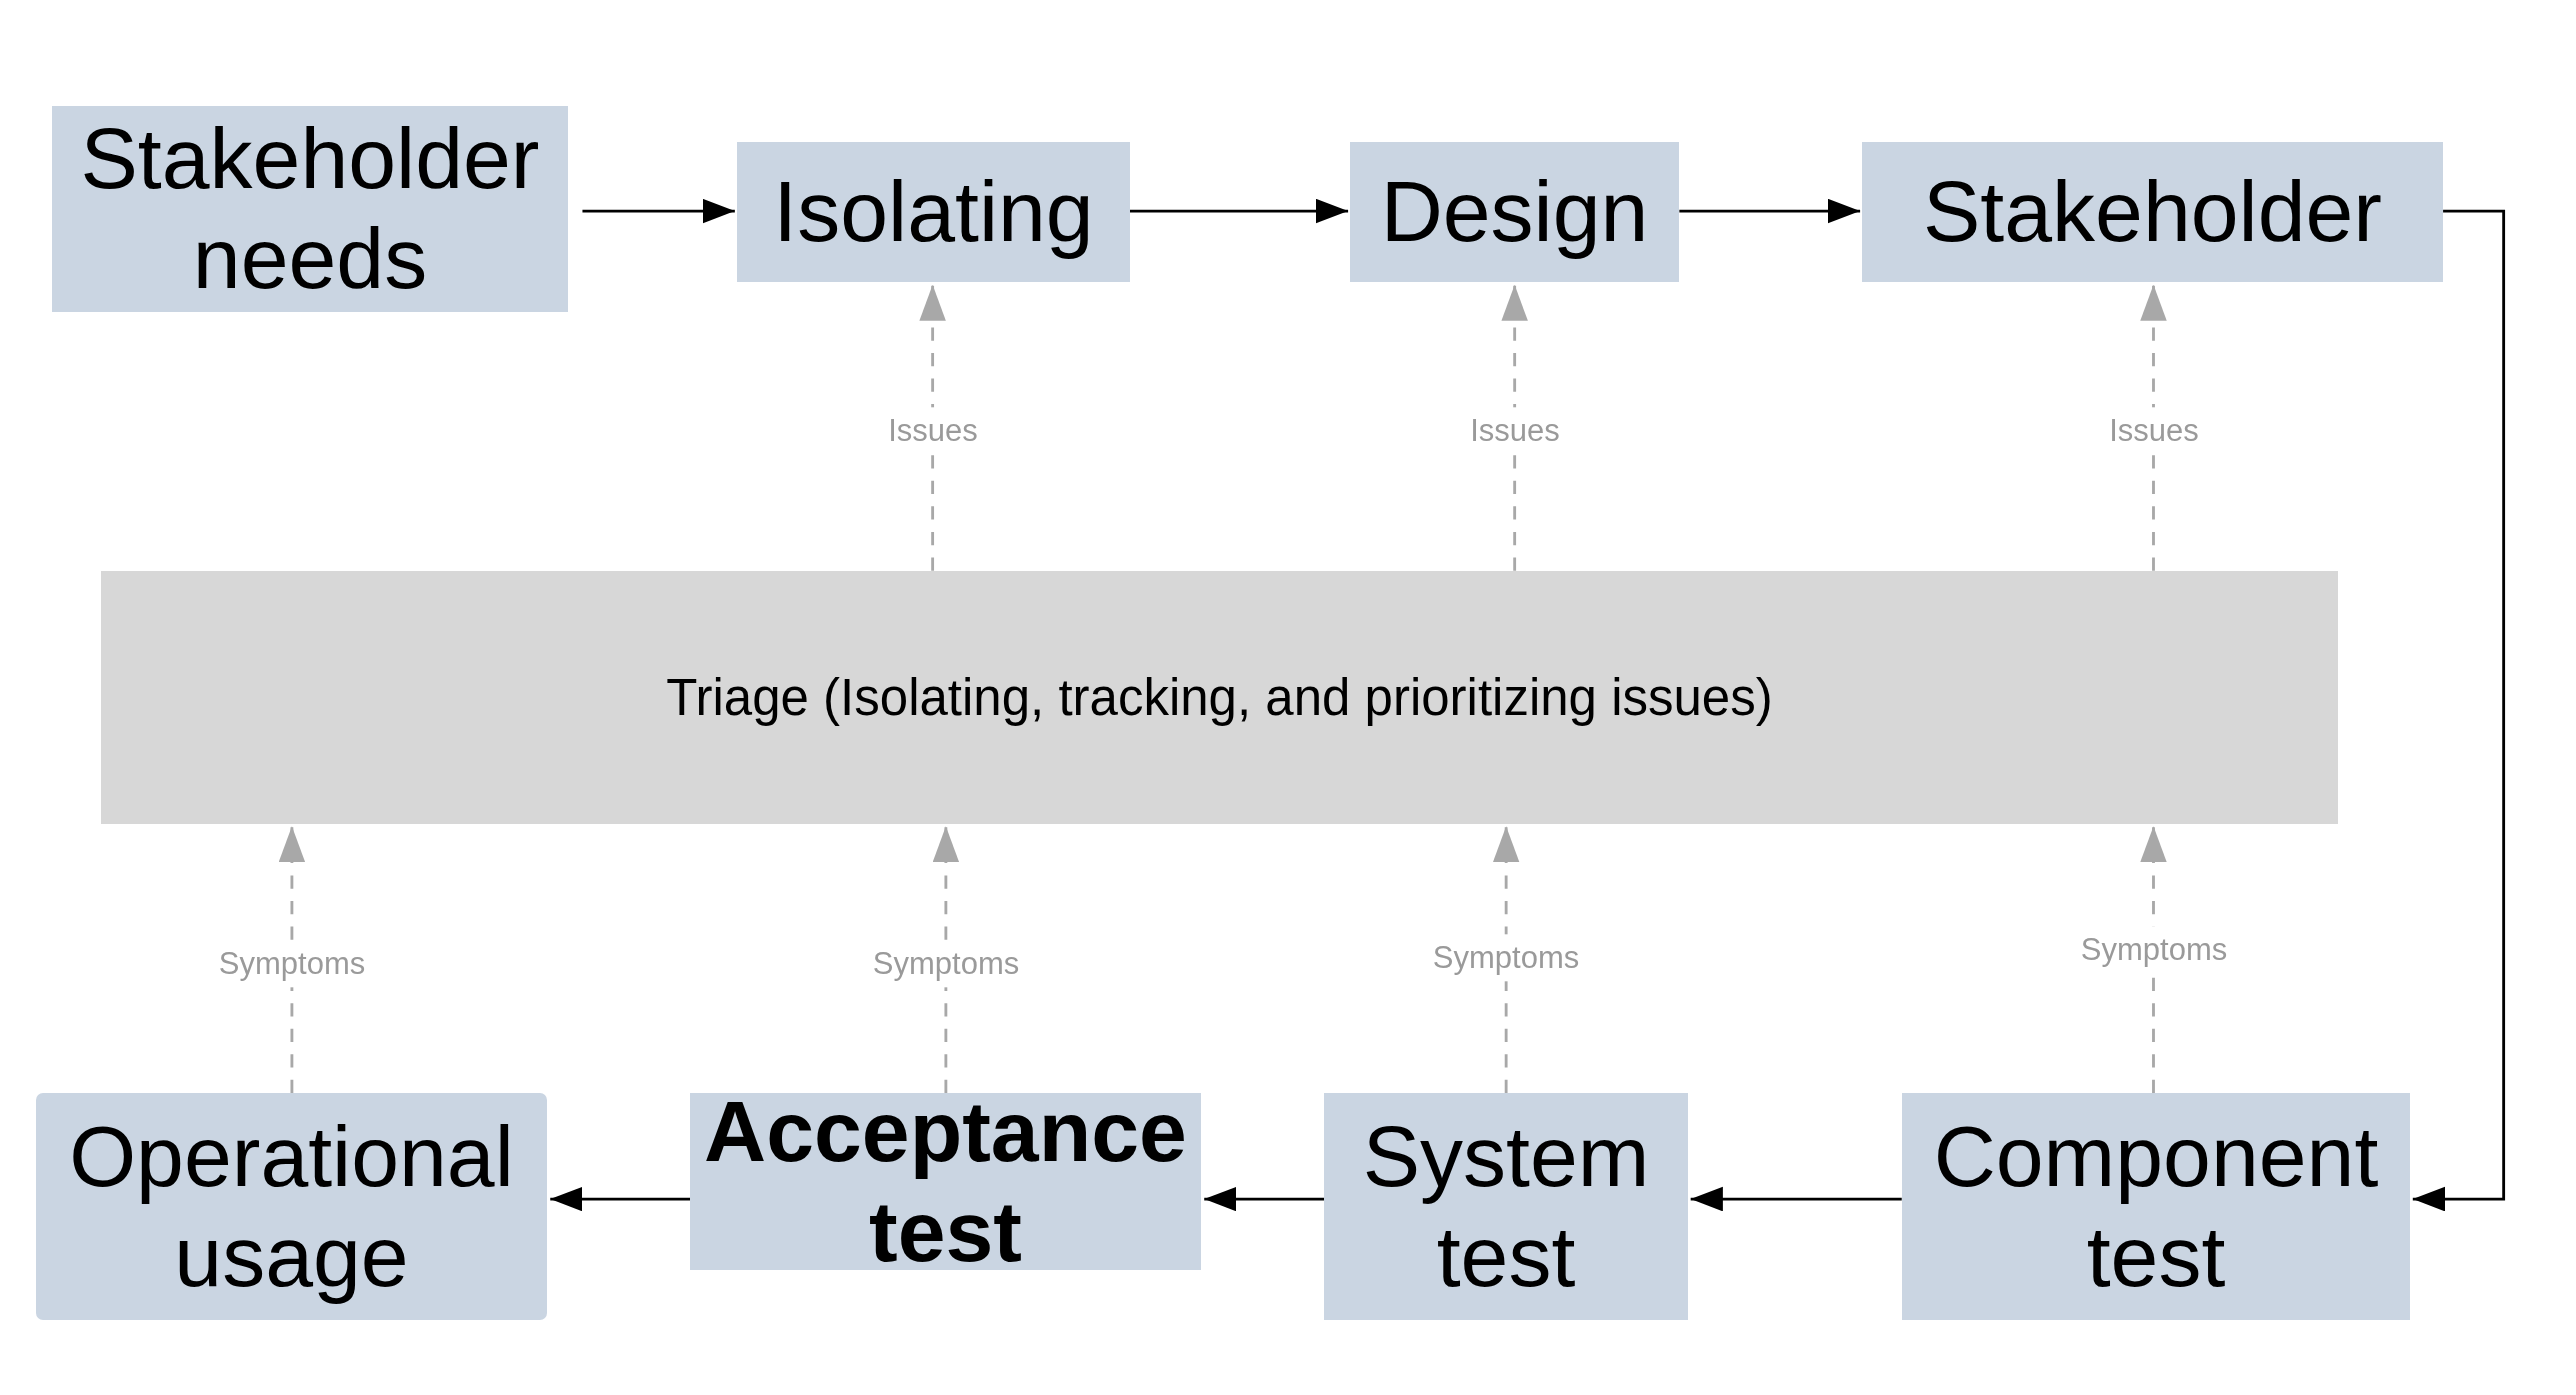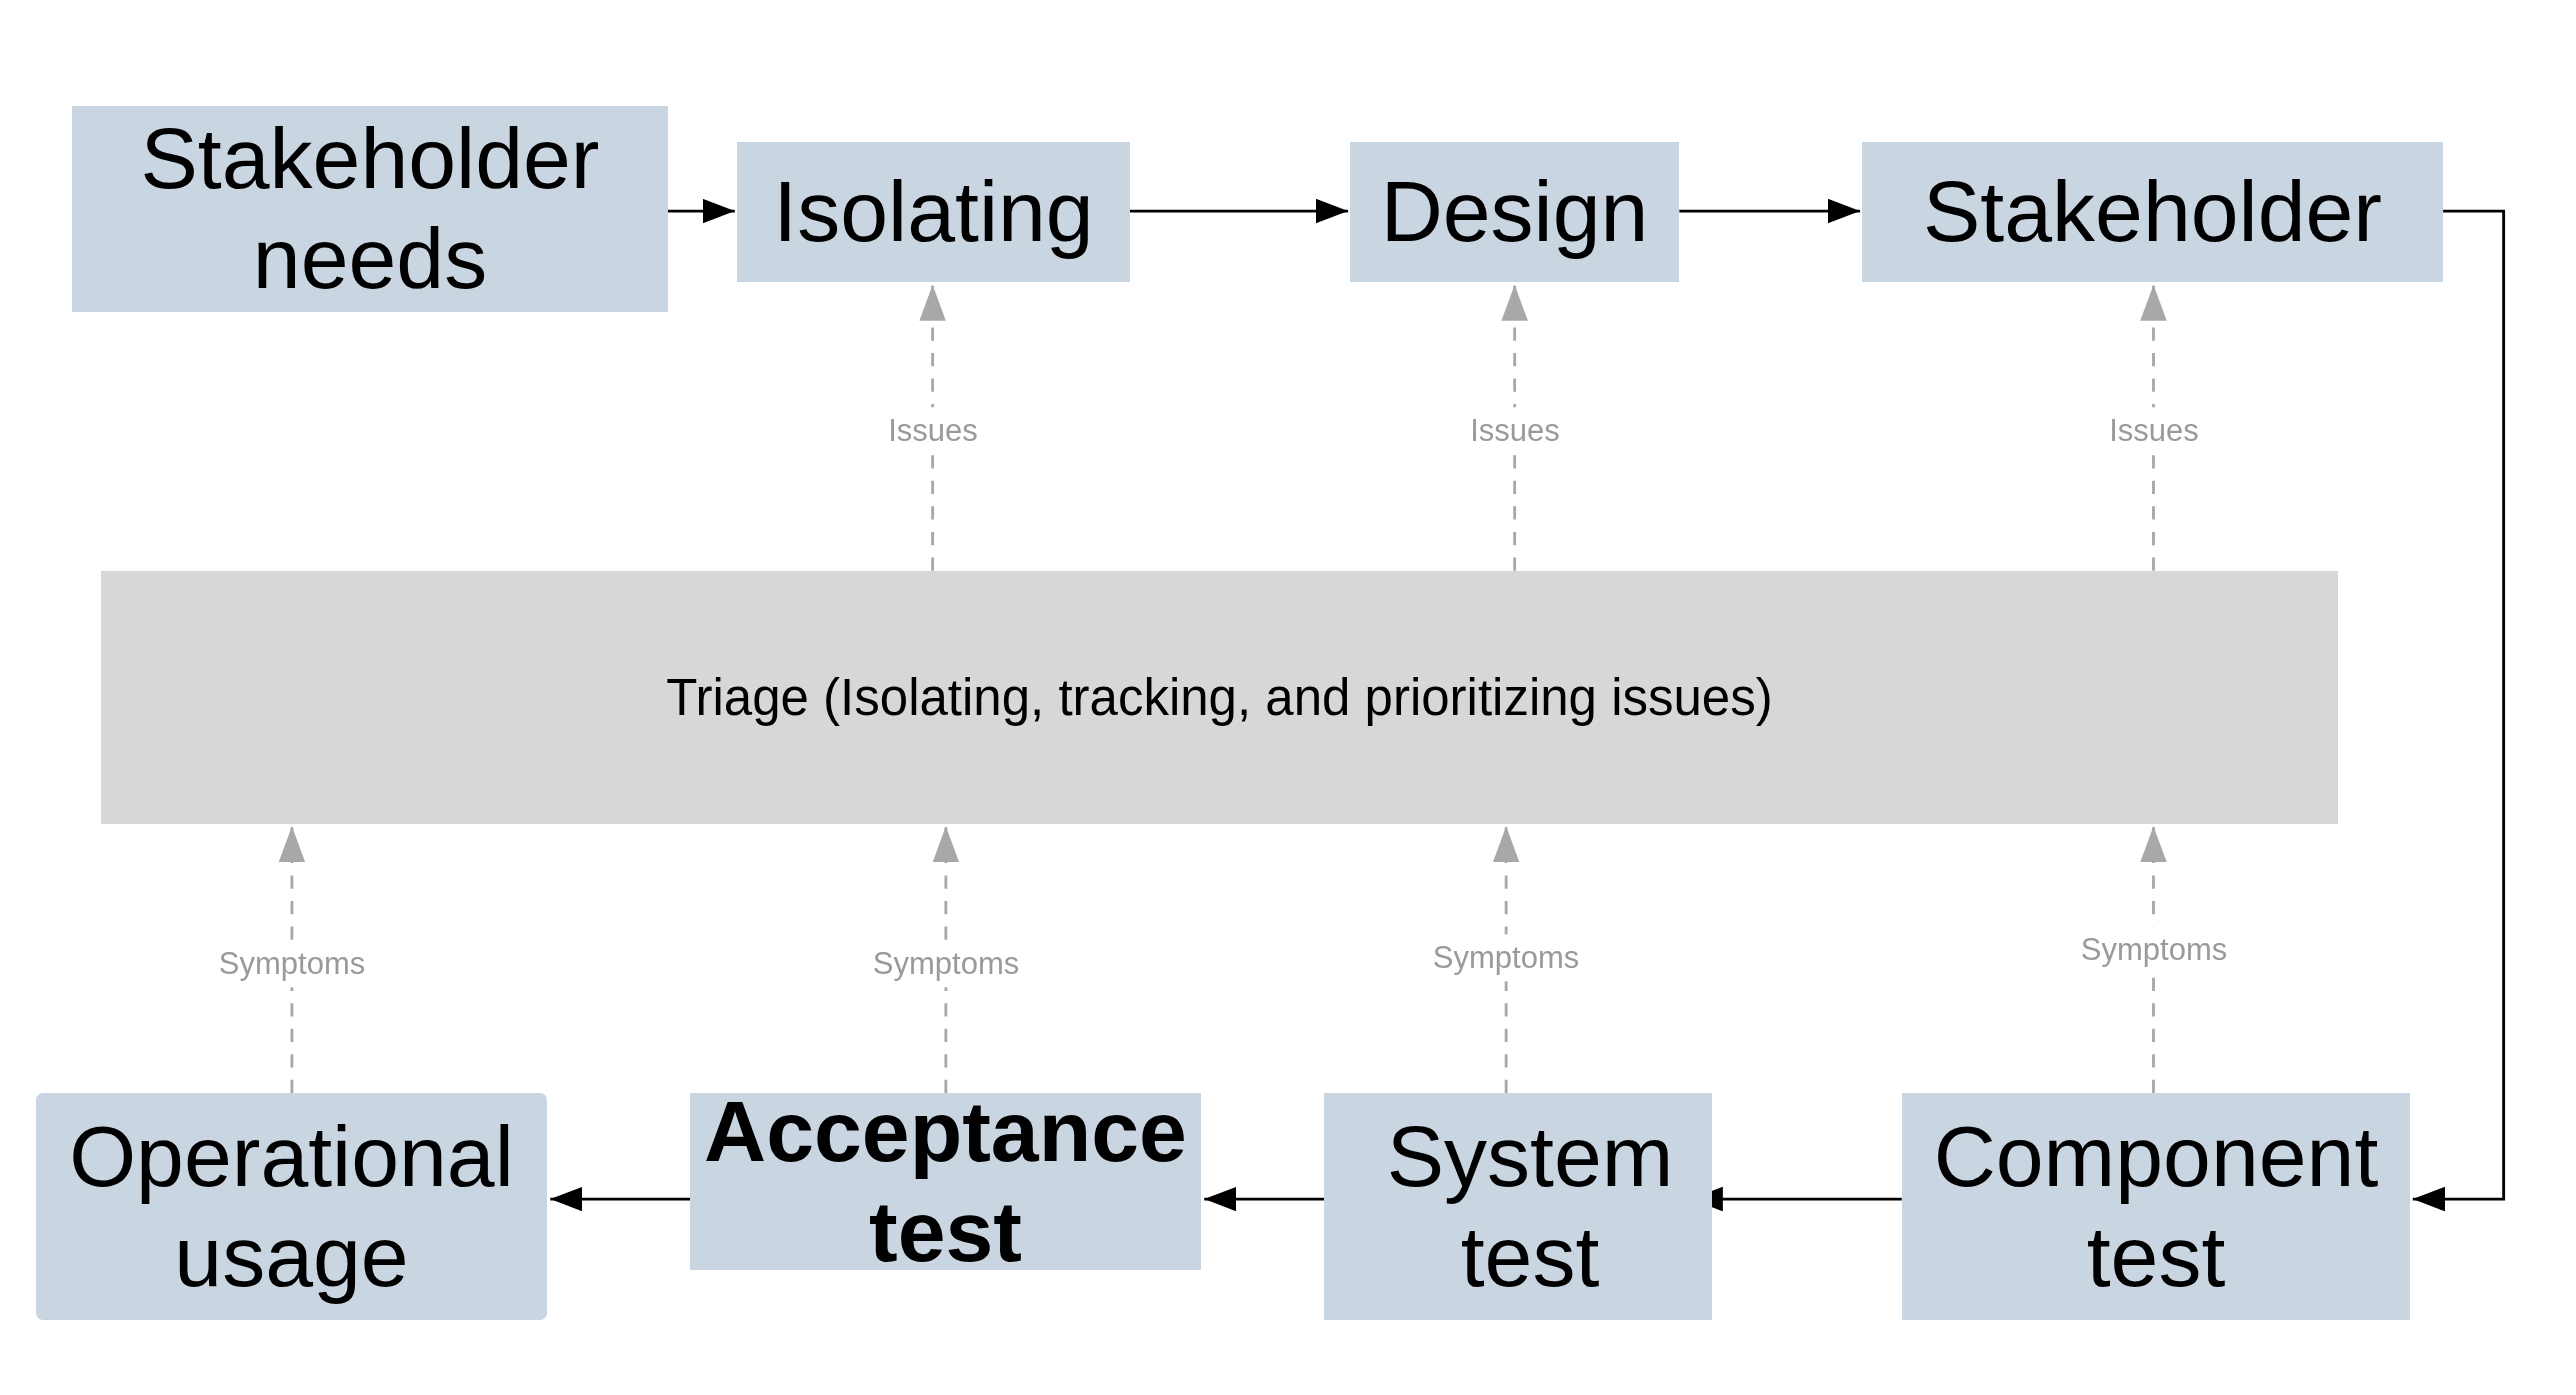--- a/index.html
+++ b/index.html
@@ -23,28 +23,28 @@
     text-align: center;
     color: var(--node-text, #000);
     font-size: 86px; line-height: 1.16;
     background: var(--node-fill, #cad5e2);
   }
   .node.gray {
     background: var(--triage-fill, #d7d7d7);
     font-size: 51px;
   }
 
-  #n-stakeholder  { left: 72px;   top: 106px;  width: 596px;  height: 206px; }
+  #n-stakeholder  { left: 52px;   top: 106px;  width: 516px;  height: 206px; }
   #n-analysis     { left: 737px;  top: 142px;  width: 393px;  height: 140px; }
   #n-design       { left: 1350px; top: 142px;  width: 329px;  height: 140px; }
   #n-construction { left: 1862px; top: 142px;  width: 581px;  height: 140px; }
   #n-triage       { left: 101px;  top: 571px;  width: 2237px; height: 253px; }
   #n-operational  { left: 36px;   top: 1093px; width: 511px;  height: 227px; border-radius: 7px; }
   #n-acceptance   { left: 690px;  top: 1093px; width: 511px;  height: 177px; font-weight: bold; }
-  #n-system       { left: 1324px; top: 1093px; width: 364px;  height: 227px; padding-left: 24px; }
+  #n-system       { left: 1324px; top: 1093px; width: 364px;  height: 227px; }
   #n-component    { left: 1902px; top: 1093px; width: 508px;  height: 227px; }
 
   .edge-label {
     position: absolute;
     transform: translate(-50%, -50%);
     color: var(--edge-label-text, #9a9a9a);
     font-size: 31px;
     background: var(--background, #ffffff);
     padding: 5.7px 11.4px;
     white-space: nowrap;

